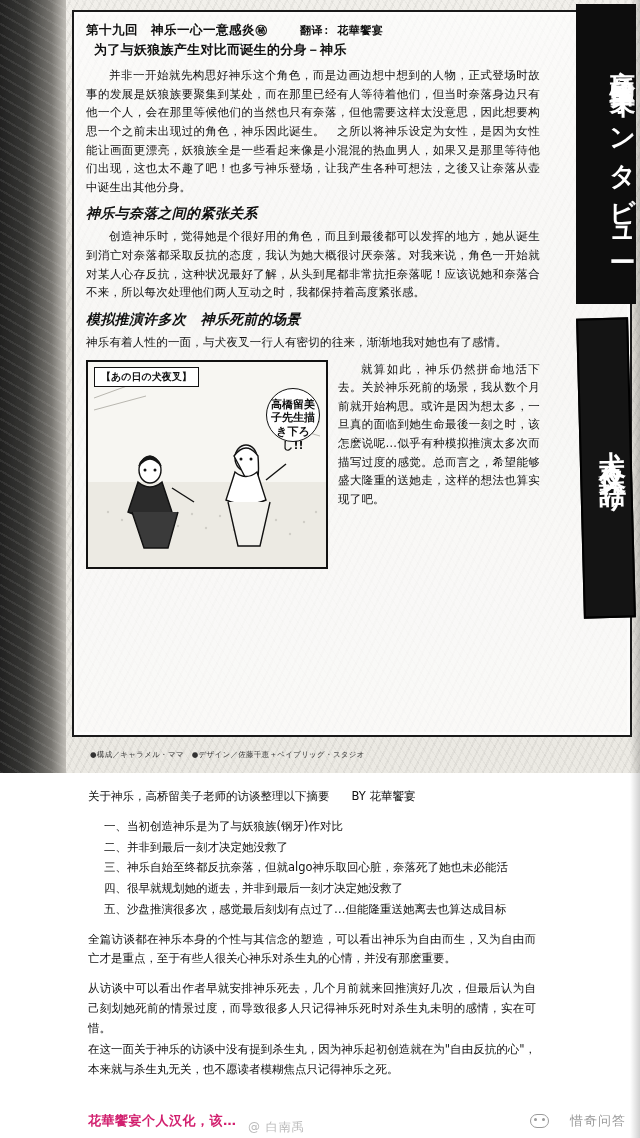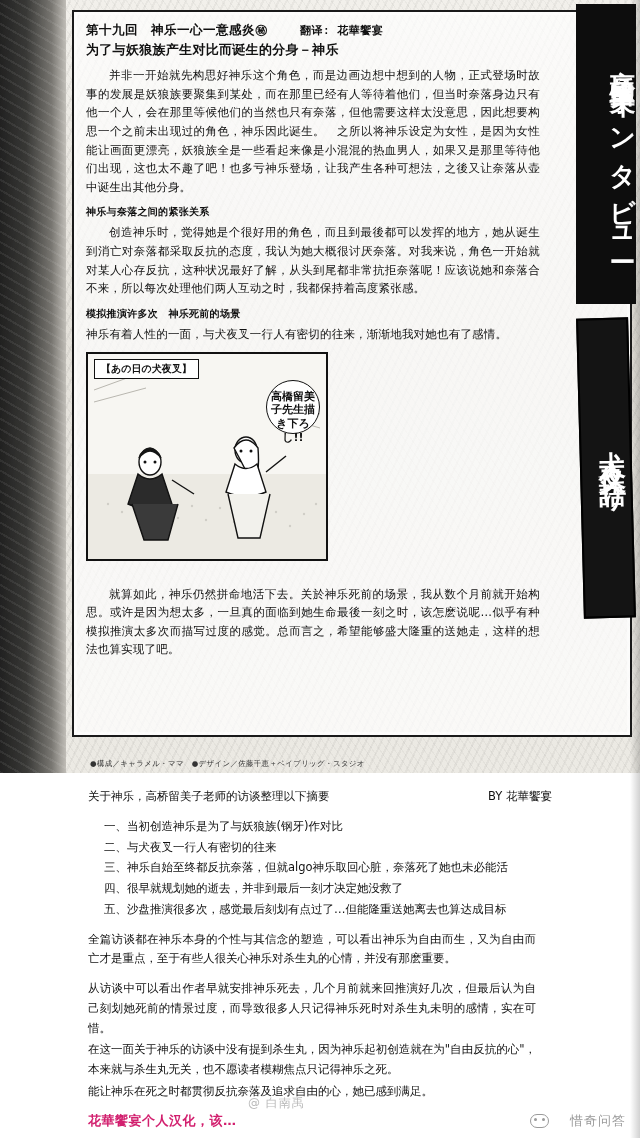--- a/index.html
+++ b/index.html
@@ -76,37 +76,38 @@
     margin-bottom: 2px;
   }
   .art-title .tl {
     font-size: 11px;
     font-weight: bold;
     font-family: Liberation Mono, monospace;
   }
   .art-sub {
     font-size: 13px;
     font-weight: bold;
-    margin: 1px 0 7px 0;
+    margin: 1px 0 7px 8px;
     letter-spacing: .3px;
   }
   .para {
     font-size: 11.5px;
     line-height: 1.62;
     text-align: justify;
     text-indent: 2em;
     margin: 0 0 8px 0;
     letter-spacing: .2px;
   }
   .para.noindent { text-indent: 0; }
   .sec-h {
-    font-size: 10px;
+    font-size: 14px;
     font-weight: bold;
     margin: 9px 0 4px 0;
     letter-spacing: .3px;
+    font-style: italic;
   }
 
   
   .vtitle {
     position: absolute;
     top: 4px;
     right: 4px;
     width: 60px;
     background: #0d0d0d;
     color: #fff;
@@ -136,23 +137,22 @@
     letter-spacing: 9px;
     padding: 10px 0;
     box-sizing: border-box;
     transform: rotate(-1.5deg);
     border: 2px solid #000;
   }
 
   
   .panel-row {
     display: flex;
-    gap: 24px;
+    gap: 10px;
     margin-top: 8px;
-    flex-direction: column;
   }
   .manga-panel {
     width: 238px;
     border: 2px solid #111;
     background: linear-gradient(180deg,#ffffff 0%,#f3f2ee 100%);
     position: relative;
     height: 205px;
     overflow: hidden;
     flex: none;
   }
@@ -188,39 +188,39 @@
     font-size: 11.5px;
     line-height: 1.62;
     text-align: justify;
     letter-spacing: .2px;
   }
   .panel-col-text p { margin: 0 0 7px 0; text-indent: 2em; }
 
   .scan-credit {
     position: absolute;
     left: 90px;
-    bottom: 4px;
+    bottom: 13px;
     font-size: 7.5px;
     color: #333;
     letter-spacing: .3px;
   }
 
   
   .summary {
     padding: 14px 88px 0 88px;
     box-sizing: border-box;
     color: #111;
     font-size: 11.5px;
     line-height: 1.72;
     flex: 1;
     position: relative;
   }
   .sum-head {
     display: flex;
-    justify-content: space-between;
+    justify-content: flex-start;
     align-items: baseline;
     font-size: 11.5px;
     margin-bottom: 10px;
     gap: 22px;
   }
   .sum-head .by { white-space: nowrap; }
   .sum-list { margin: 0 0 10px 0; }
   .sum-list div { margin-bottom: 1px; margin-left: 16px; }
   .sum-para { margin: 0 16px 10px 0; text-align: justify; }
   .sum-para.tight { margin-bottom: 2px; }
@@ -229,21 +229,21 @@
     left: 88px;
     bottom: 6px;
     color: #d21f6e;
     font-size: 13px;
     font-weight: bold;
     letter-spacing: .5px;
   }
   .wm {
     position: absolute;
     left: 248px;
-    bottom: 24px;
+    bottom: 0;
     color: #b9b9b9;
     font-size: 12px;
     letter-spacing: 1px;
   }
   .wm-right {
     position: absolute;
     right: 14px;
     bottom: 6px;
     color: #9a9a9a;
     font-size: 13px;
@@ -375,30 +375,29 @@
 
   <div class="summary">
 
     <div class="sum-head">
       <span>关于神乐，高桥留美子老师的访谈整理以下摘要</span>
       <span class="by">BY 花華饗宴</span>
     </div>
 
     <div class="sum-list">
       <div>一、当初创造神乐是为了与妖狼族(钢牙)作对比</div>
-      <div>二、与犬夜叉一行人有密切的往来</div>
+      <div>二、并非到最后一刻才决定她没救了</div>
       <div>三、神乐自始至终都反抗奈落，但就algo神乐取回心脏，奈落死了她也未必能活</div>
       <div>四、很早就规划她的逝去，并非到最后一刻才决定她没救了</div>
       <div>五、沙盘推演很多次，感觉最后刻划有点过了…但能隆重送她离去也算达成目标</div>
     </div>
 
     <p class="sum-para">全篇访谈都在神乐本身的个性与其信念的塑造，可以看出神乐为自由而生，又为自由而亡才是重点，至于有些人很关心神乐对杀生丸的心情，并没有那麽重要。</p>
     <p class="sum-para tight">从访谈中可以看出作者早就安排神乐死去，几个月前就来回推演好几次，但最后认为自己刻划她死前的情景过度，而导致很多人只记得神乐死时对杀生丸未明的感情，实在可惜。</p>
     <p class="sum-para tight">在这一面关于神乐的访谈中没有提到杀生丸，因为神乐起初创造就在为"自由反抗的心"，本来就与杀生丸无关，也不愿读者模糊焦点只记得神乐之死。</p>
-    <p class="sum-para">能让神乐在死之时都贯彻反抗奈落及追求自由的心，她已感到满足。</p>
 
     <div class="footer-note">花華饗宴个人汉化，该…</div>
     <div class="wm">@ 白南禹</div>
     <div class="wm-right">
       <span class="wm-logo"></span>
       <span>惜奇问答</span>
     </div>
   </div>
 
   <div class="edge-shadow"></div>

